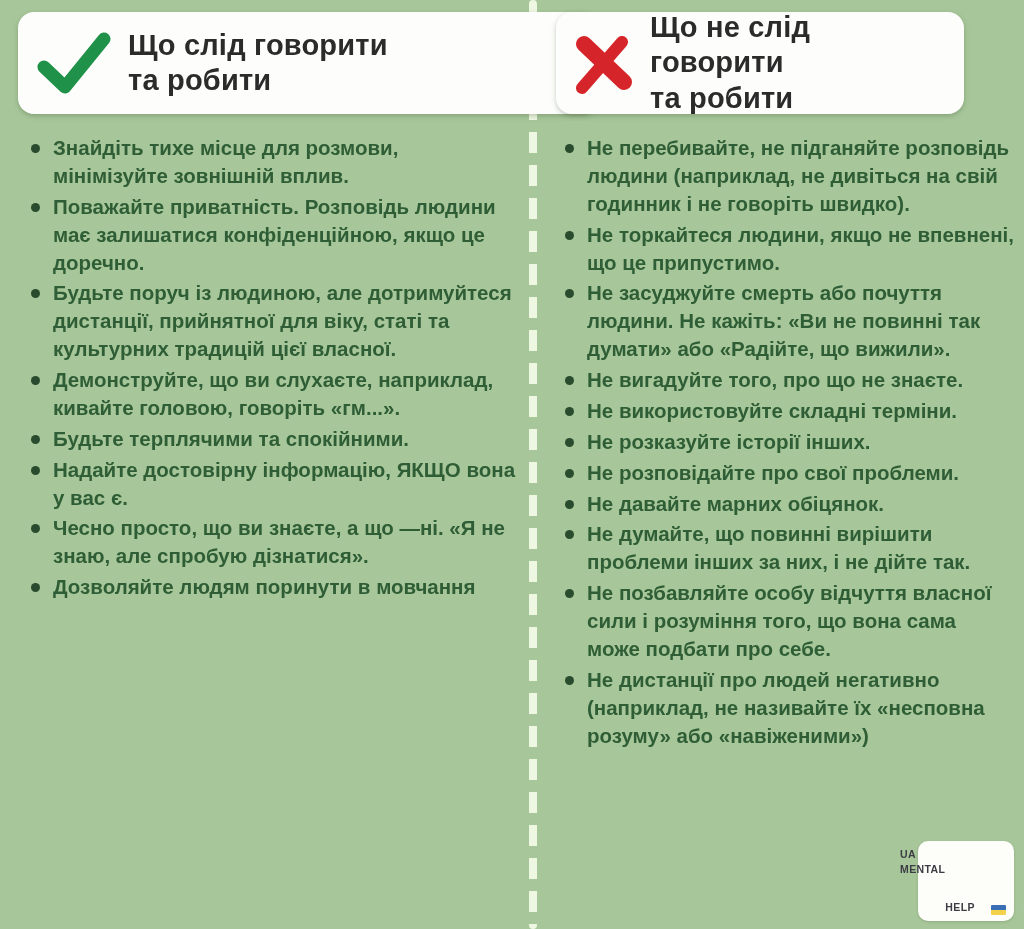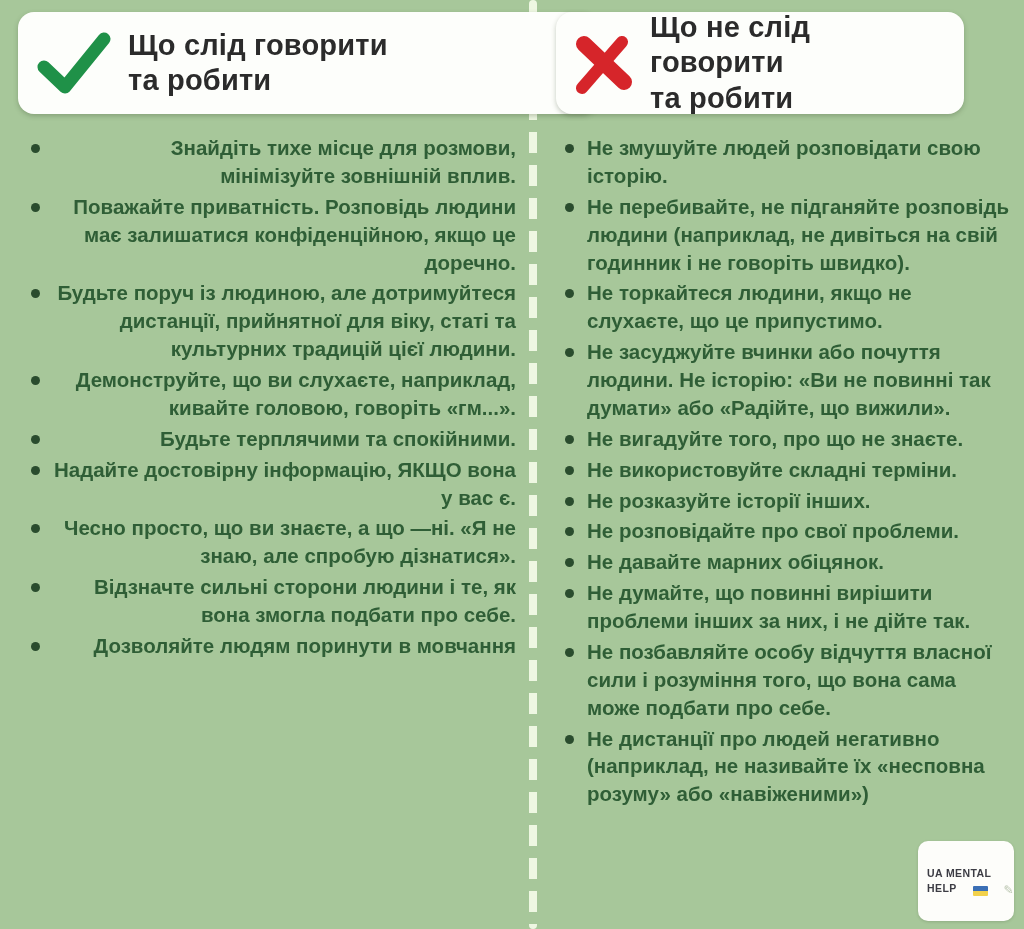--- a/index.html
+++ b/index.html
@@ -26,32 +26,32 @@
   #right-card { left:556px; width:408px; }
   .header-icon { flex:0 0 auto; display:flex; align-items:center; justify-content:center; }
   .header-title {
     font-weight:bold; font-size:29px; line-height:1.22;
     color:#2b2b2b; letter-spacing:.2px;
   }
   .list {
     position:absolute; list-style:none; margin:0; padding:0;
     font-weight:bold; font-size:20.5px; line-height:1.36; color:#2f5e36;
   }
-  #left-list  { left:28px;  top:134px; width:488px;text-align:right; }
+  #left-list  { left:28px;  top:134px; width:488px; }
   #right-list { left:562px; top:134px; width:452px; }
   .list li { position:relative; padding-left:25px; margin-bottom:3px; }
   .list li::before {
     content:""; position:absolute; left:3px; top:10px;
     width:9px; height:9px; border-radius:50%; background:#2a4c2e;
   }
   .logo-card {
     position:absolute; right:10px; bottom:8px; width:96px; height:80px;
     background:#fdfdfa; border-radius:10px;
     box-shadow:0 1px 3px rgba(50,70,40,.2);
-    display:flex; flex-direction:column; justify-content:center;
+    display:flex; justify-content:center;
     padding:6px 9px; box-sizing:border-box;
   }
   .logo-text { font-size:10.5px; font-weight:bold; color:#3c3c44; letter-spacing:.4px; line-height:1.4; }
   .logo-line2 { display:flex; align-items:flex-end; gap:16px; }
   .flag { width:15px; height:10px; display:inline-block; border-radius:1px; overflow:hidden; flex:0 0 auto; }
   .flag .b { height:5px; background:#3b6fb5; }
   .flag .y { height:5px; background:#f2d14b; }
   .pencil { color:#b9c4ae; font-size:12px; line-height:1; }
 </style>
 </head>
@@ -67,47 +67,45 @@
   </span>
   <div class="header-title">
     <div>Що слід говорити</div>
     <div>та робити</div>
   </div>
 </div>
 
 <ul class="list" id="left-list">
   <li>Знайдіть тихе місце для розмови, мінімізуйте зовнішній вплив.</li>
   <li>Поважайте приватність. Розповідь людини має залишатися конфіденційною, якщо це доречно.</li>
-  <li>Будьте поруч із людиною, але дотримуйтеся дистанції, прийнятної для віку, статі та культурних традицій цієї людини.</li>
+  <li>Будьте поруч із людиною, але дотримуйтеся дистанції, прийнятної для віку, статі та культурних традицій цієї власної.</li>
   <li>Демонструйте, що ви слухаєте, наприклад, кивайте головою, говоріть «гм...».</li>
   <li>Будьте терплячими та спокійними.</li>
   <li>Надайте достовірну інформацію, ЯКЩО вона у вас є.</li>
   <li>Чесно просто, що ви знаєте, а що —ні. «Я не знаю, але спробую дізнатися».</li>
-  <li>Відзначте сильні сторони людини і те, як вона змогла подбати про себе.</li>
   <li>Дозволяйте людям поринути в мовчання</li>
 </ul>
 
 <div class="header-card" id="right-card">
   <span class="header-icon">
     <svg width="62" height="66" viewBox="0 0 62 66">
       <path d="M12 14 L52 52" fill="none" stroke-width="16" stroke-linecap="round" stroke="#d6252a"></path>
       <path d="M50 12 L10 58" fill="none" stroke-width="12" stroke-linecap="round" stroke="#d6252a"></path>
     </svg>
   </span>
   <div class="header-title">
     <div>Що не слід говорити</div>
     <div>та робити</div>
   </div>
 </div>
 
 <ul class="list" id="right-list">
-  <li>Не змушуйте людей розповідати свою історію.</li>
   <li>Не перебивайте, не підганяйте розповідь людини (наприклад, не дивіться на свій годинник і не говоріть швидко).</li>
-  <li>Не торкайтеся людини, якщо не слухаєте, що це припустимо.</li>
-  <li>Не засуджуйте вчинки або почуття людини. Не історію: «Ви не повинні так думати» або «Радійте, що вижили».</li>
+  <li>Не торкайтеся людини, якщо не впевнені, що це припустимо.</li>
+  <li>Не засуджуйте смерть або почуття людини. Не кажіть: «Ви не повинні так думати» або «Радійте, що вижили».</li>
   <li>Не вигадуйте того, про що не знаєте.</li>
   <li>Не використовуйте складні терміни.</li>
   <li>Не розказуйте історії інших.</li>
   <li>Не розповідайте про свої проблеми.</li>
   <li>Не давайте марних обіцянок.</li>
   <li>Не думайте, що повинні вирішити проблеми інших за них, і не дійте так.</li>
   <li>Не позбавляйте особу відчуття власної сили і розуміння того, що вона сама може подбати про себе.</li>
   <li>Не дистанції про людей негативно (наприклад, не називайте їх «несповна розуму» або «навіженими»)</li>
 </ul>
 

